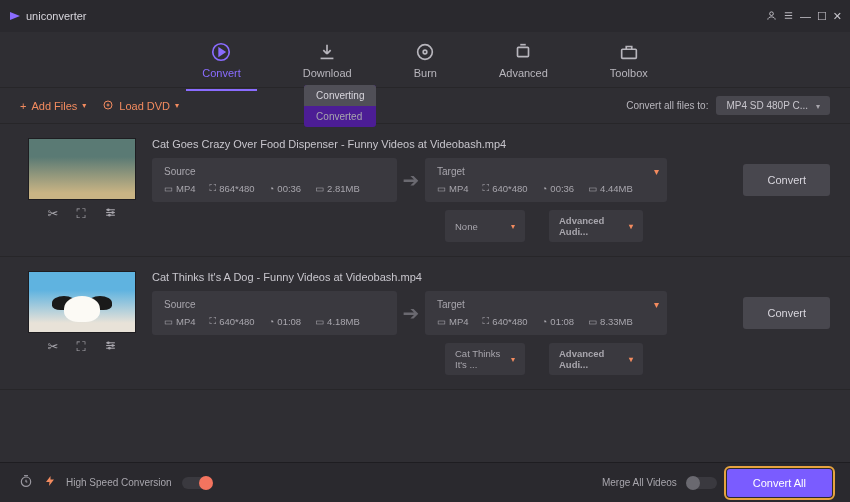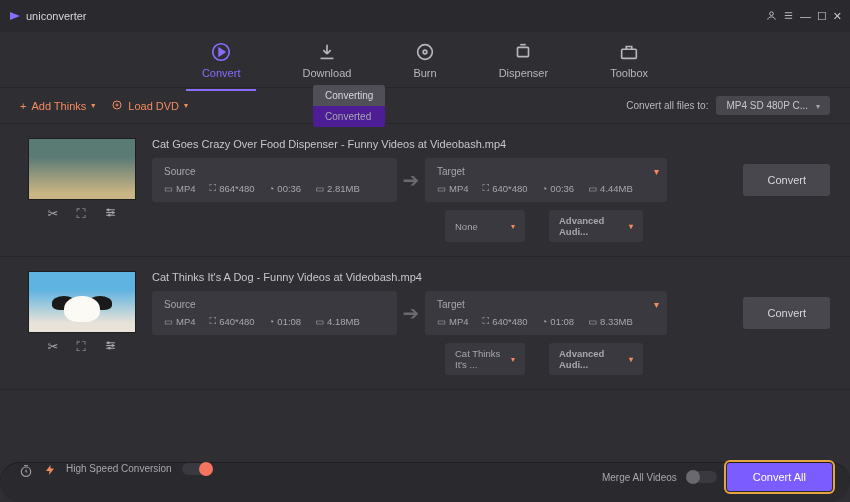--- a/index.html
+++ b/index.html
@@ -150,24 +150,23 @@
     display: flex; align-items: center; justify-content: space-between;
     width: 80px; cursor: pointer;
   }
   .mini-dd.wide { width: 94px; font-weight: bold; }
   .mini-dd .chev { color: #f38b5f; }
 
   
   .footer {
     position: absolute; bottom: 0; left: 0; right: 0;
     height: 40px; background: #2a292e;
-    display: flex; align-items: flex-start;
+    display: flex; align-items: center;
     padding: 0 18px; gap: 10px;
     border-top: 1px solid #1e1d21;
-    border-radius: 20px;
   }
   .clock-icon { color: #9a98a0; font-size: 14px; }
   .bolt { color: #f38b5f; font-size: 12px; }
   .hs-label { font-size: 10px; color: #a8a6ad; }
   .toggle {
     width: 30px; height: 12px; border-radius: 6px;
     background: #3a393f; position: relative; cursor: pointer;
   }
   .toggle .knob {
     width: 14px; height: 14px; border-radius: 50%;
@@ -246,37 +245,37 @@
     </span>
     <span>Burn</span>
   </div>
   <div class="nav-item">
     <span class="nav-icon">
       <svg width="22" height="22" viewBox="0 0 24 24" fill="none" stroke="#b8b6bd" stroke-width="1.8">
           <rect x="6" y="7" width="12" height="10" rx="1"></rect>
           <path d="M9 4h6"></path>
         </svg>
     </span>
-    <span>Dispenser</span>
+    <span>Advanced</span>
   </div>
   <div class="nav-item">
     <span class="nav-icon">
       <svg width="22" height="22" viewBox="0 0 24 24" fill="none" stroke="#b8b6bd" stroke-width="1.8">
           <rect x="4" y="9" width="16" height="10" rx="1"></rect>
           <path d="M9 9V6h6v3"></path>
         </svg>
     </span>
     <span>Toolbox</span>
   </div>
 </div>
 
 <div class="toolbar">
   <div class="add-files">
     <span>+</span>
-    <span>Add Thinks</span>
+    <span>Add Files</span>
     <span class="chev">▾</span>
   </div>
   <div class="load-dvd">
     <span>
       <svg width="12" height="12" viewBox="0 0 24 24" fill="none" stroke="#f38b5f" stroke-width="2">
           <circle cx="12" cy="12" r="8"></circle>
           <circle cx="12" cy="12" r="2"></circle>
         </svg>
     </span>
     <span>Load DVD</span>

